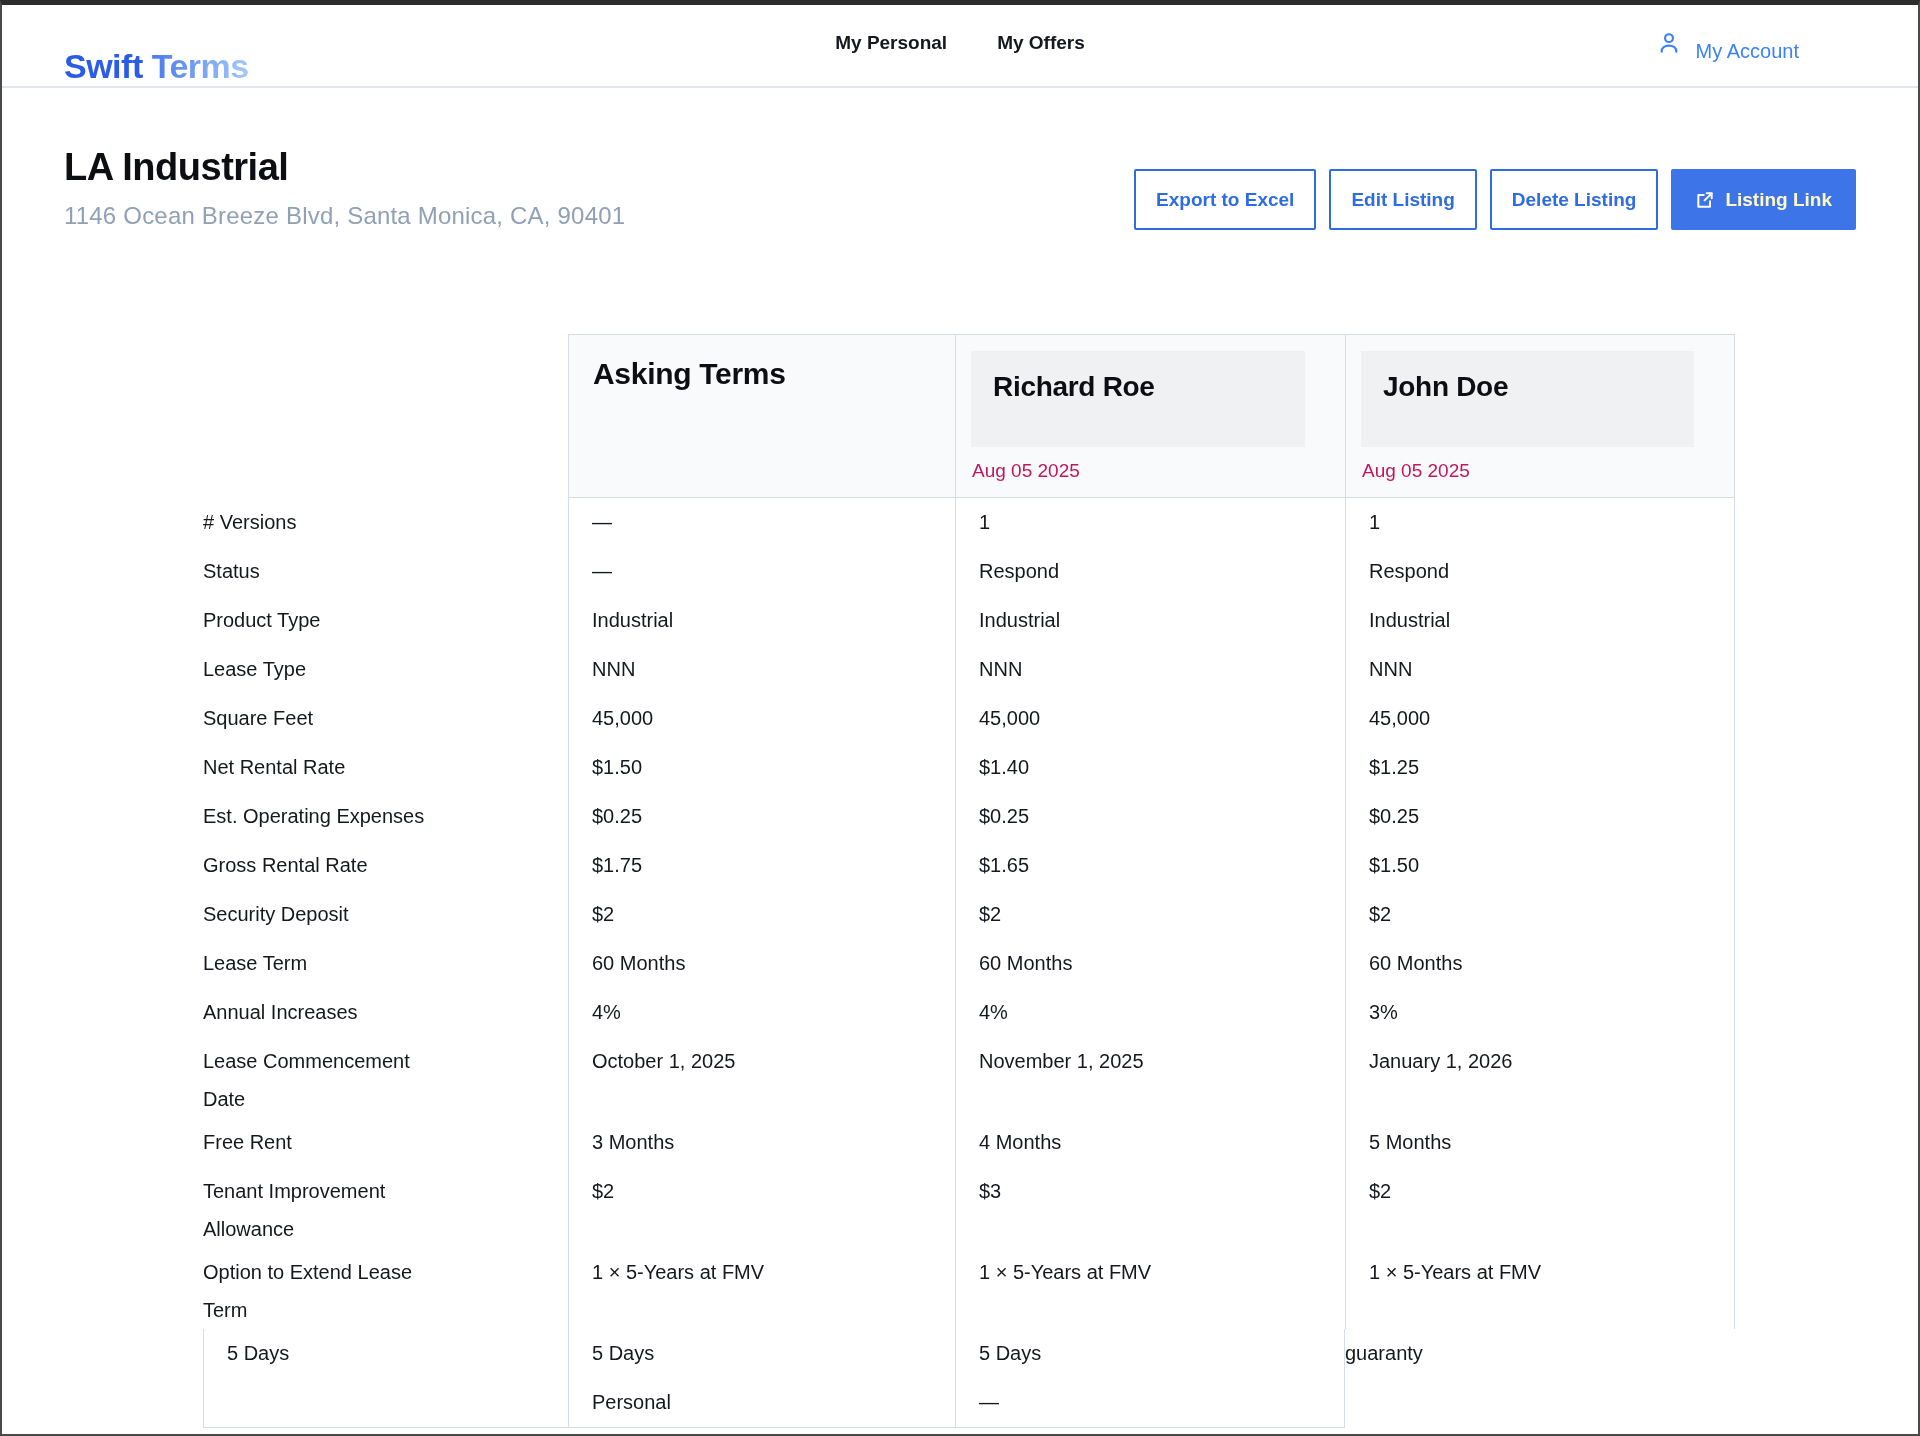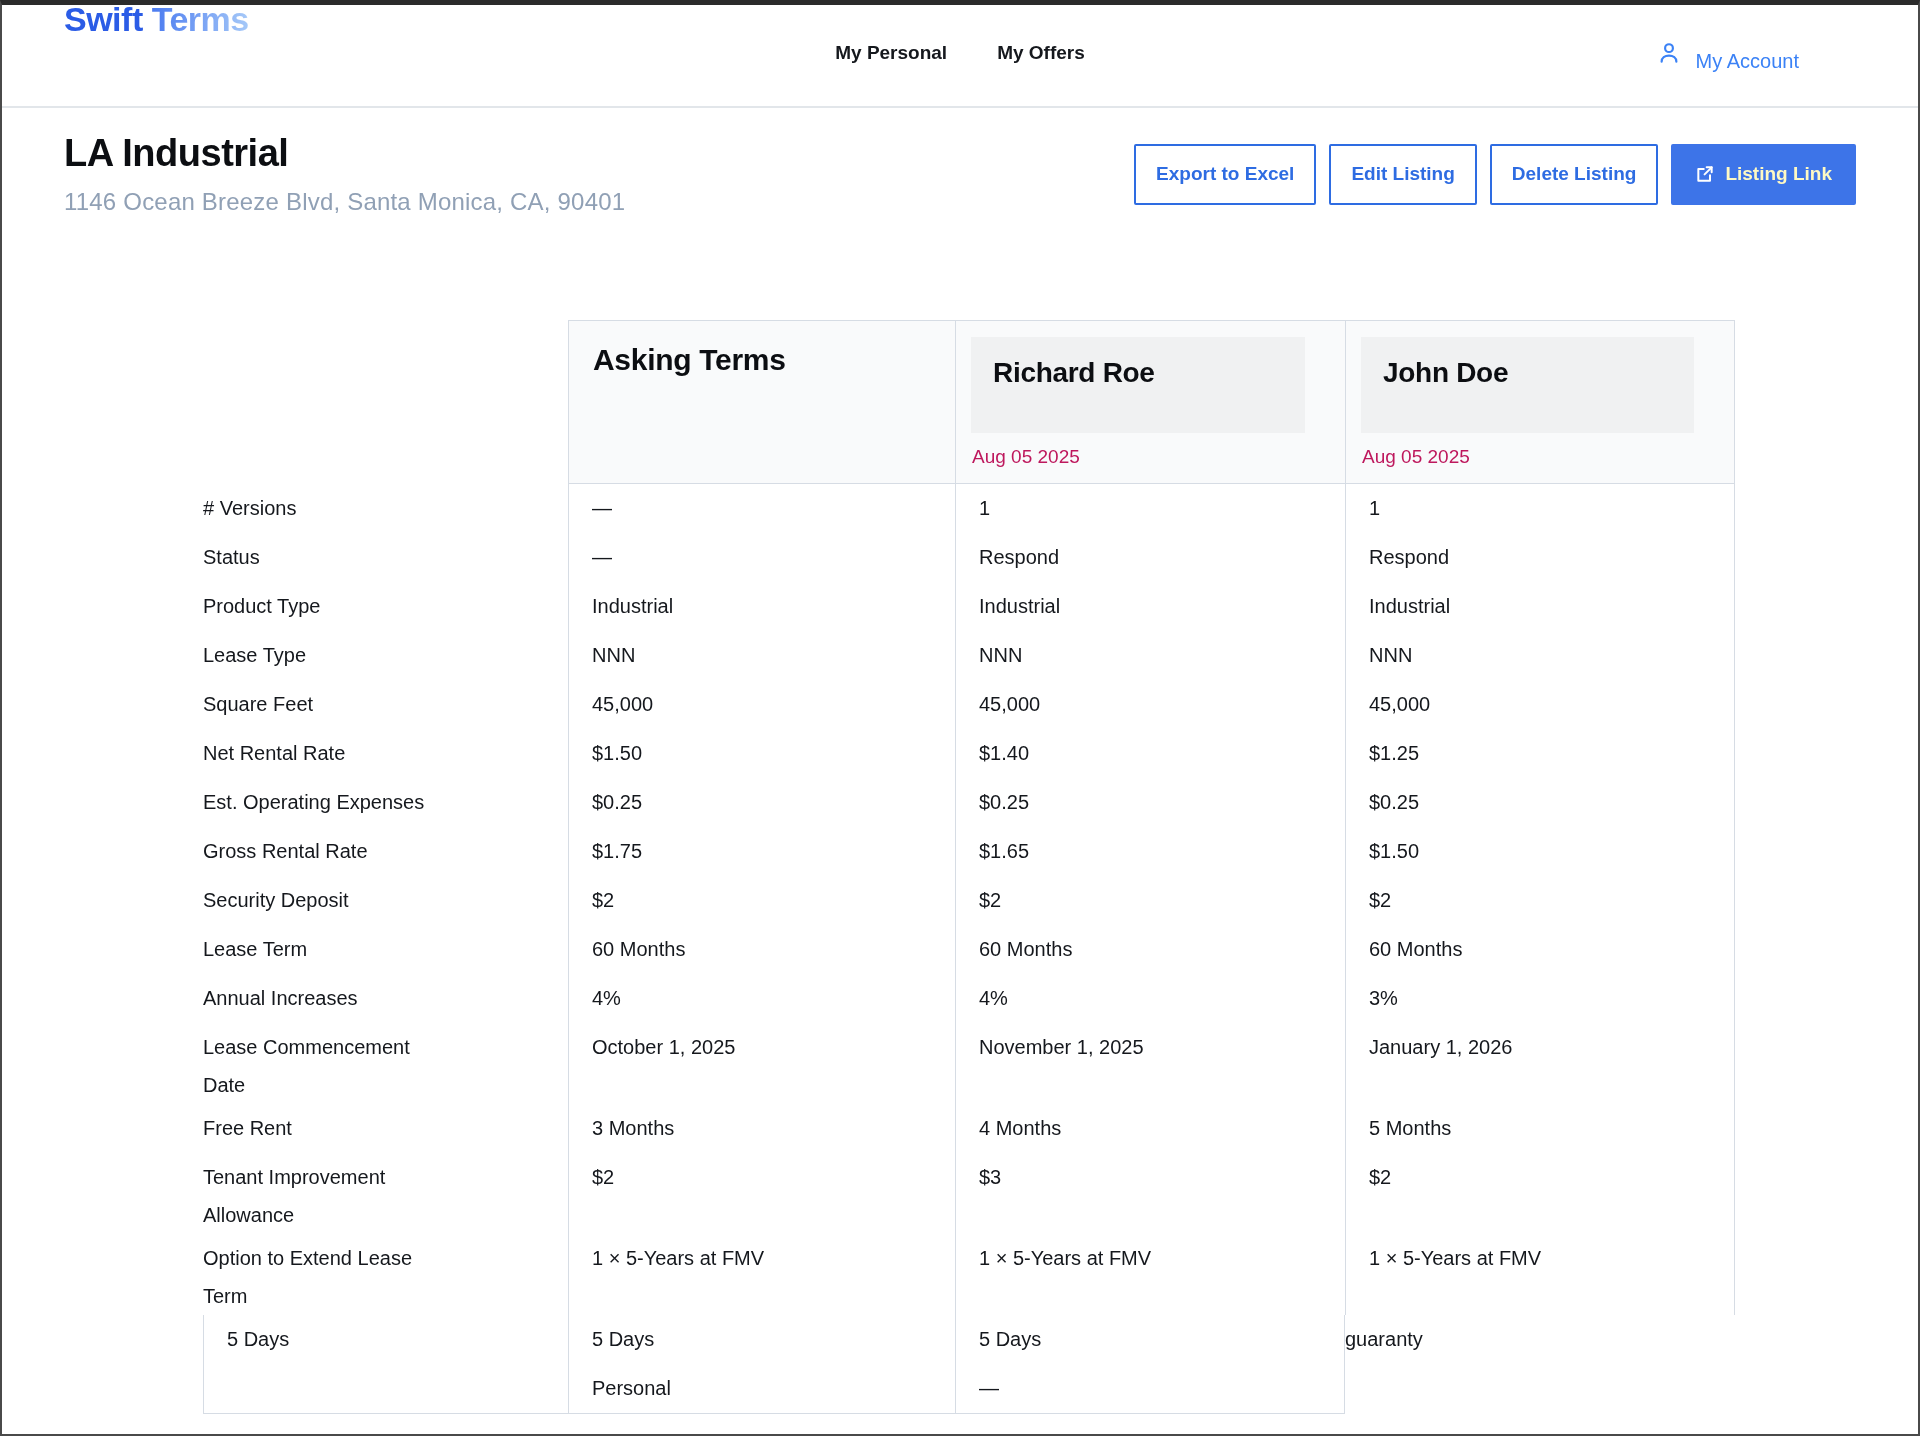--- a/index.html
+++ b/index.html
@@ -12,38 +12,38 @@
   body{
     background:#ffffff;
     font-family:"Liberation Sans","DejaVu Sans",sans-serif;
     color:var(--text);
     position:relative;
   }
   .frame{position:absolute;inset:0;pointer-events:none;z-index:50;
     border-top:5px solid var(--frame);border-left:2px solid #4a4a4a;
     border-right:2px solid #4a4a4a;border-bottom:2px solid #4a4a4a;}
   
-  .topbar{height:108px;background:#fff;border-bottom:2px solid #e2e6ea;
-    position:relative;display:flex;align-items:flex-start;}
+  .topbar{height:88px;background:#fff;border-bottom:2px solid #e2e6ea;
+    position:relative;display:flex;align-items:flex-end;}
   .logo{margin-left:64px;font-size:34px;font-weight:800;letter-spacing:-0.5px;cursor:pointer;}
   .logo-swift{color:var(--logo_blue);}
   .logo-terms{color:#7ba6f3;margin-left:9px;}
   @supports ((-webkit-background-clip:text) or (background-clip:text)){
     .logo-terms{background:linear-gradient(90deg,#4b7bf0 0%,#a6c9f8 100%);
       -webkit-background-clip:text;background-clip:text;color:transparent;}
   }
   .main-nav{position:absolute;left:50%;transform:translateX(-50%);top:0;height:100%;
     display:flex;align-items:center;gap:50px;}
   .nav-link{font-size:19px;font-weight:700;color:var(--text);text-decoration:none;cursor:pointer;}
   .account{position:absolute;right:121px;top:0;height:100%;display:flex;align-items:center;gap:14px;cursor:pointer;}
   .account svg{display:block;}
   .account-label{font-size:20px;font-weight:500;color:var(--link_blue);margin-top:16px;}
   
   main{padding:0 64px;}
-  .title-row{margin-top:22px;display:flex;align-items:center;}
+  .title-row{margin-top:56px;display:flex;align-items:flex-end;}
   h1{font-size:38px;line-height:46px;font-weight:800;letter-spacing:-0.5px;color:#0c0e12;}
   .address{margin-top:12px;font-size:24px;color:var(--address_gray);letter-spacing:0.2px;}
   .actions{margin-left:auto;display:flex;gap:13px;padding-top:2px;}
   .btn{height:61px;border-radius:2px;font-size:19px;font-weight:700;
     font-family:inherit;display:flex;align-items:center;gap:10px;cursor:pointer;white-space:nowrap;}
   .btn.outline{background:#fff;border:2px solid var(--accent);color:var(--accent);padding:0 20px;}
   .btn.solid{background:var(--accent_fill);border:2px solid var(--accent_fill);color:#fef9c3;padding:10px 22px;}
   .btn.solid svg{display:block;}
   
   .compare{margin-left:139px;margin-top:104px;}

